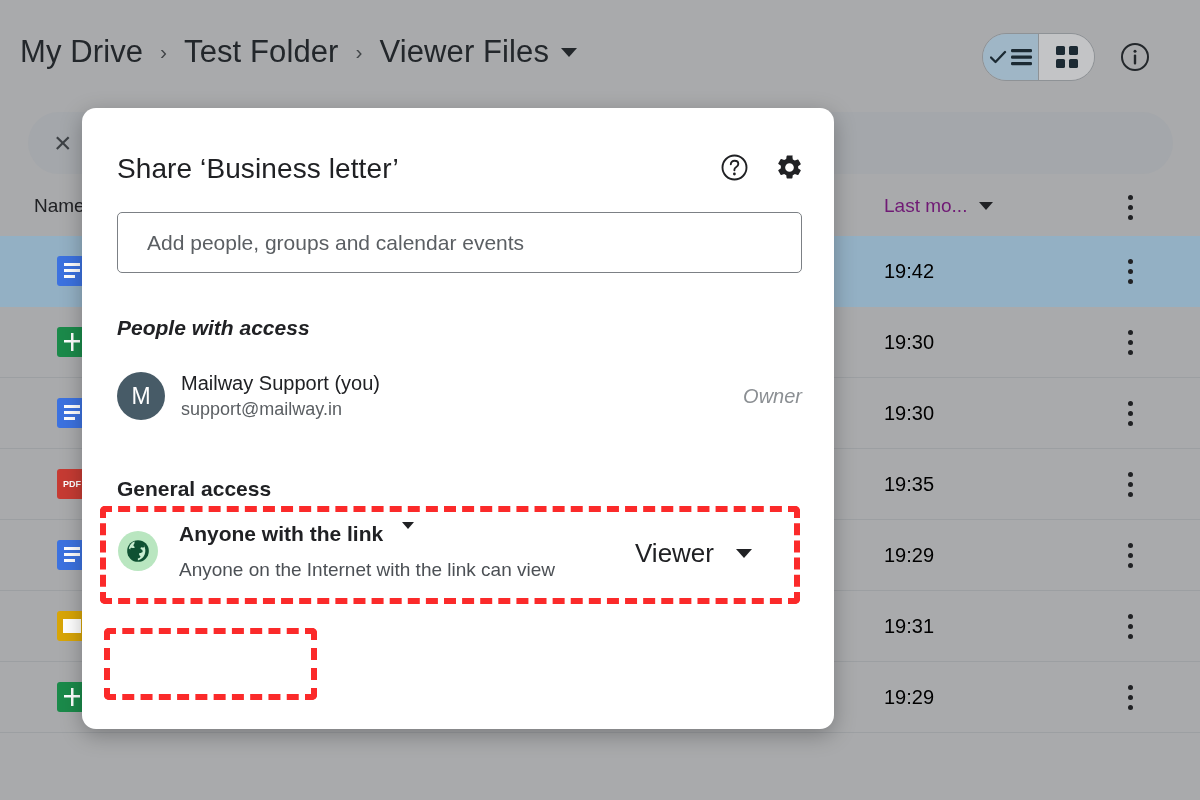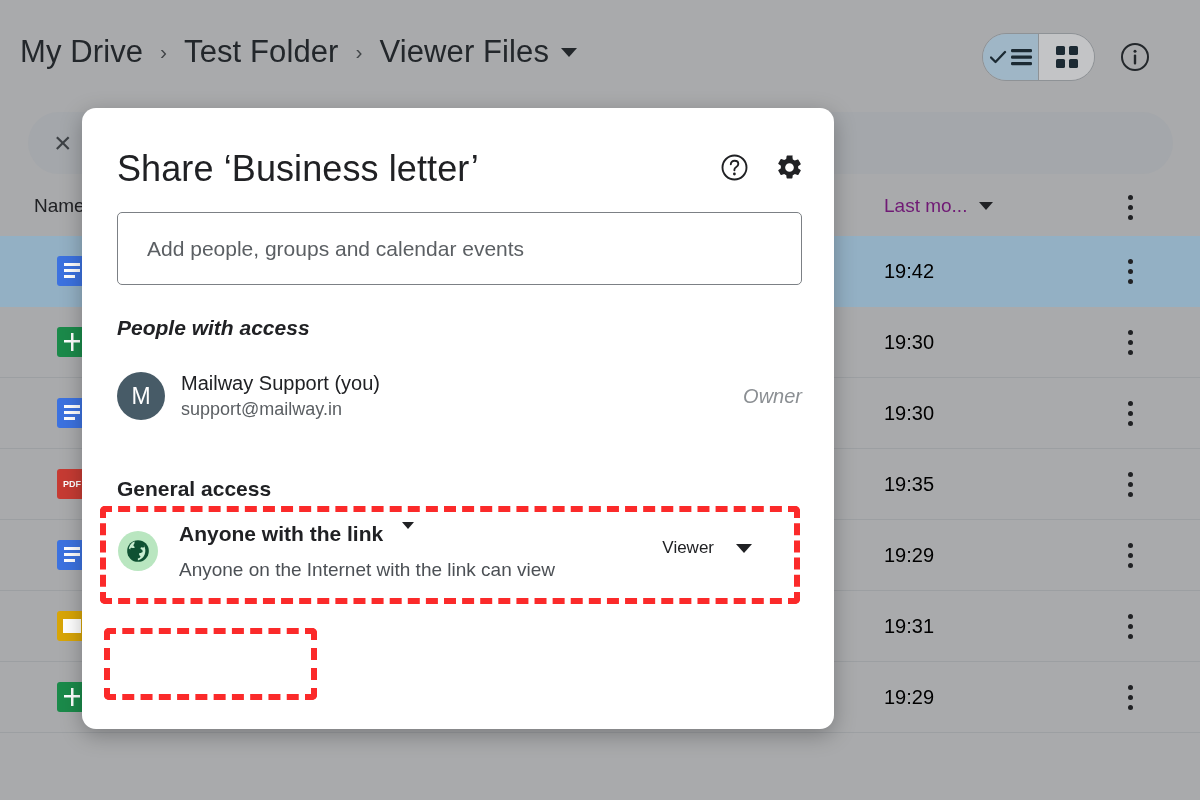--- a/index.html
+++ b/index.html
@@ -126,27 +126,27 @@
     width: 752px; height: 621px;
     background: #ffffff; border-radius: 14px;
     box-shadow: 0 6px 22px rgba(0,0,0,.28);
     overflow: hidden;
   }
   .dlg-title-row {
     position: absolute; left: 35px; top: 38px; right: 30px; height: 46px;
     display: flex; align-items: center; justify-content: space-between;
   }
   .dlg-title {
-    font-size: 36px; color: #202124; font-weight: 400; letter-spacing: .1px;
+    font-size: 28px; color: #202124; font-weight: 400; letter-spacing: .1px;
   }
   .dlg-title-icons { display: flex; align-items: center; gap: 27px; }
 
   .people-input {
     position: absolute; left: 35px; top: 104px;
-    width: 685px; height: 73px;
+    width: 685px; height: 61px;
     border: 1px solid #7c8085; border-radius: 5px;
     font-size: 21px; color: #5b5f63;
     padding-left: 29px; background: #fff;
     font-family: "Liberation Sans", sans-serif;
     outline: none;
   }
   .people-input::placeholder { color: #5b5f63; opacity: 1; }
 
   .sec-title {
     position: absolute; left: 35px;
@@ -185,21 +185,21 @@
     position: absolute; left: 61px; top: 6px;
     font-size: 21px; font-weight: 700; color: #202124;
     display: flex; align-items: flex-start; gap: 19px;
   }
   .ga-sub {
     position: absolute; left: 61px; top: 43px;
     font-size: 19px; color: #4c5055;
   }
   .viewer-select {
     position: absolute; right: 36px; top: 22px;
-    font-size: 17px; color: #202124;
+    font-size: 26px; color: #202124;
     display: flex; align-items: center; gap: 22px;
   }
   .caret-sm {
     width: 0; height: 0;
     border-left: 6px solid transparent; border-right: 6px solid transparent;
     border-top: 7px solid #202124;
   }
   .caret-md {
     width: 0; height: 0;
     border-left: 8px solid transparent; border-right: 8px solid transparent;

